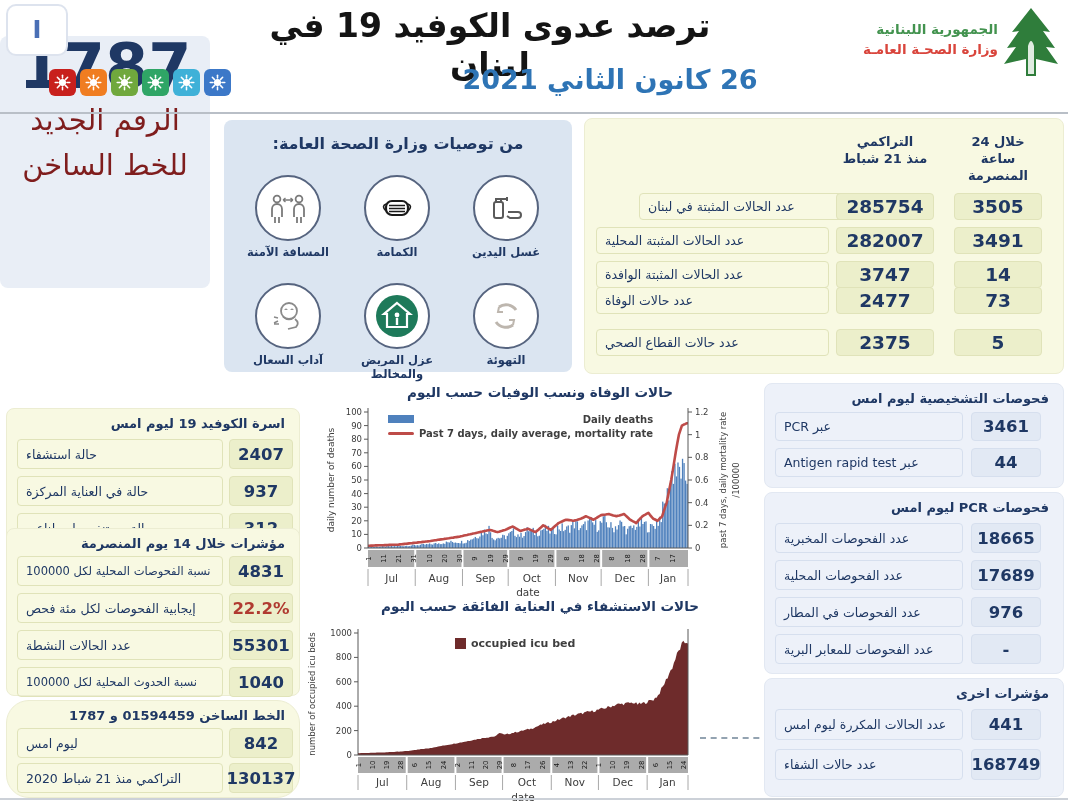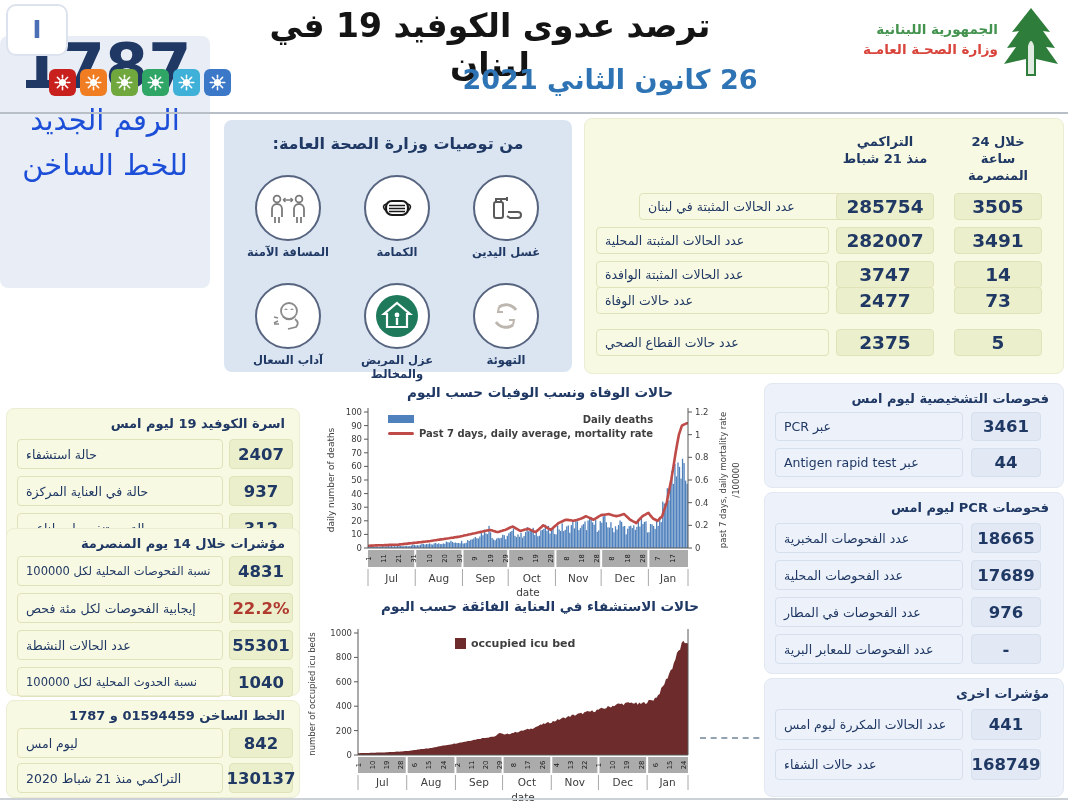--- a/index.html
+++ b/index.html
@@ -32,21 +32,21 @@
             display:flex;align-items:center;justify-content:flex-end;padding:0 8px;}
   .cell.val{display:flex;align-items:center;justify-content:center;
             font-size:16.5px;font-weight:bold;color:#1F3864;}
   .ycell{background:#ECEFCB;border:1px solid #e0e3b9;}
   .bcell{background:#E2E9F4;border:1px solid #d6dfee;}
   .val.red{color:#B03A30;}
   
   #hotline-card{left:6px;top:120px;width:210px;height:252px;background:#E9EEF6;border-radius:8px;
                 text-align:center;}
   #hotline-card .num{margin-top:36px;font-size:62px;font-weight:bold;color:#1F3864;line-height:1;}
-  #hotline-card .t{font-size:29px;color:#1d4ed8;direction:rtl;line-height:1.55;}
+  #hotline-card .t{font-size:29px;color:#7f1d1d;direction:rtl;line-height:1.55;}
   
   #reco{left:224px;top:120px;width:348px;height:252px;background:#DBE5F1;border-radius:8px;}
   #reco .title{position:absolute;top:14px;left:0;right:0;text-align:center;direction:rtl;
                font-size:16px;font-weight:bold;color:#1F3864;}
   .reco-item{position:absolute;width:112px;text-align:center;}
   .reco-circle{width:62px;height:62px;border-radius:50%;background:#fff;border:2px solid #56647f;
                margin:0 auto;display:flex;align-items:center;justify-content:center;}
   .reco-label{margin-top:5px;font-size:11.5px;font-weight:bold;color:#1F3864;direction:rtl;line-height:1.2;}
   
   #summary{left:584px;top:118px;width:478px;height:254px;}
@@ -312,21 +312,21 @@
     <div class="srow" style="top:101px;height:30px;">
       <div class="cell lbl ycell" style="left:10px;width:206px;">عدد الحالات النشطة</div>
       <div class="cell val ycell" style="left:222px;width:64px;">55301</div>
     </div>
     <div class="srow" style="top:138px;height:30px;">
       <div class="cell lbl ycell" style="left:10px;width:206px;font-size:11.5px;">نسبة الحدوث المحلية لكل 100000</div>
       <div class="cell val ycell" style="left:222px;width:64px;">1040</div>
     </div>
   </div>
 
-  <div class="panel yellow" style="left:6px;top:700px;width:292px;height:96px;">
+  <div class="panel yellow" style="left:6px;top:700px;width:292px;height:96px;border-radius:23px;">
     <div class="sec-title">الخط الساخن 01594459 و 1787</div>
     <div class="srow" style="top:27px;height:30px;">
       <div class="cell lbl ycell" style="left:10px;width:206px;">ليوم امس</div>
       <div class="cell val ycell" style="left:222px;width:64px;">842</div>
     </div>
     <div class="srow" style="top:62px;height:30px;">
       <div class="cell lbl ycell" style="left:10px;width:206px;">التراكمي منذ 21 شباط 2020</div>
       <div class="cell val ycell" style="left:222px;width:64px;">130137</div>
     </div>
   </div>

